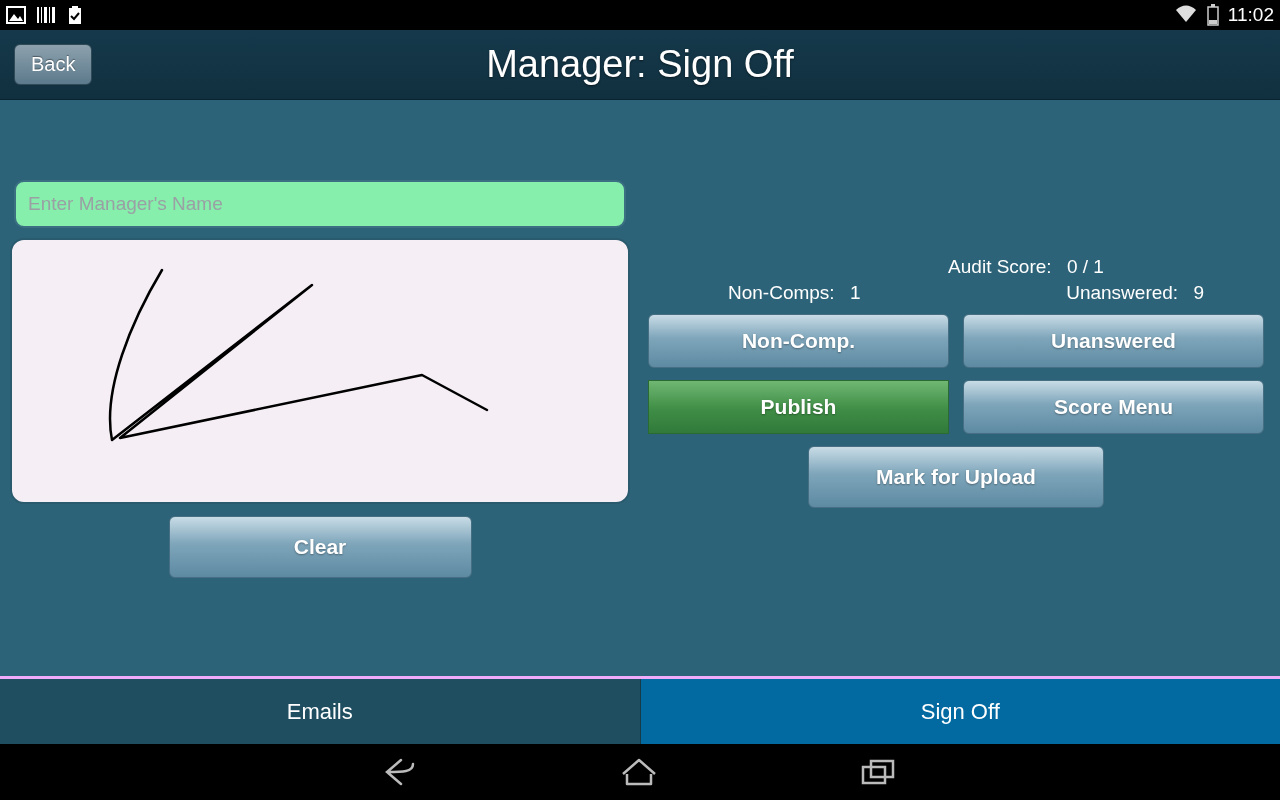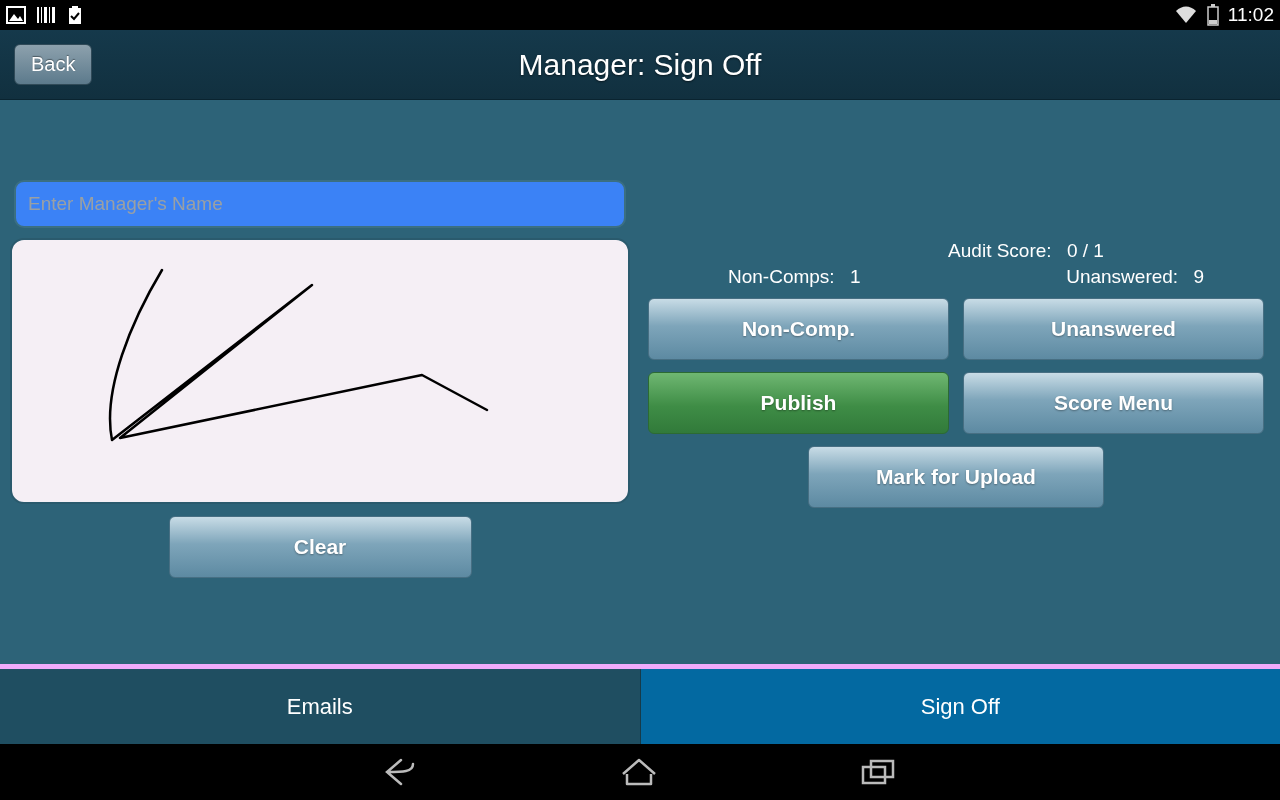--- a/index.html
+++ b/index.html
@@ -11,21 +11,21 @@
     height: 30px;
     background: #000;
     color: #fff;
     display: flex;
     align-items: center;
     padding: 0 6px;
     font-size: 18px;
   }
   .status-bar .left-icons { display: flex; gap: 10px; align-items: center; }
   .status-bar .spacer { flex: 1; }
-  .status-bar .right-icons { display: flex; gap: 8px; align-items: center; }
+  .status-bar .right-icons { display: flex; gap: 8px; align-items: flex-start; }
   .status-bar svg { display: block; }
 
   
   .app-header {
     height: 70px;
     background: linear-gradient(#15394b, #11303f);
     border-bottom: 1px solid #0a2430;
     display: flex;
     align-items: center;
     padding: 0 14px;
@@ -39,21 +39,21 @@
     font-weight: normal;
     font-size: 20px;
     padding: 8px 16px;
     text-shadow: 0 -1px 1px rgba(0,0,0,.4);
   }
   .header-title {
     position: absolute;
     left: 0; right: 0;
     text-align: center;
     color: #fff;
-    font-size: 30px;
+    font-size: 38px;
     text-shadow: 0 1px 2px rgba(0,0,0,.5);
     pointer-events: none;
   }
 
   
   .content {
     flex: 1;
     background: #2d6378;
     display: flex;
     position: relative;
@@ -70,21 +70,21 @@
     padding: 140px 16px 0 8px;
     display: flex;
     flex-direction: column;
   }
 
   .name-input {
     width: 612px;
     height: 48px;
     border-radius: 10px;
     border: 2px solid #3b6f82;
-    background: #3b82f6;
+    background: #86efac;
     padding: 0 12px;
     font-size: 19px;
     color: #333;
   }
   .name-input::placeholder { color: #9aa0a4; }
 
   .sign-pad {
     margin-top: 10px;
     width: 620px;
     height: 266px;
@@ -111,62 +111,63 @@
     font-size: 21px;
     text-shadow: 0 1px 2px rgba(0,0,0,.35);
     display: flex;
     align-items: center;
     justify-content: center;
     cursor: pointer;
   }
   .green-btn {
     background: linear-gradient(#6fb772 0%, #3f8d46 55%, #317a3a 100%);
     border: 1px solid #2c6a33;
-    border-radius: 6px;
+    border-radius: 0;
     color: #fff;
     font-weight: bold;
     font-size: 21px;
     text-shadow: 0 1px 2px rgba(0,0,0,.35);
     display: flex;
     align-items: center;
     justify-content: center;
     cursor: pointer;
   }
 
   
   .stats {
     color: #fff;
     font-size: 19px;
     display: flex;
     flex-direction: column;
     gap: 4px;
     margin-bottom: 10px;
+    margin-top: 16px;
   }
   .stats .row1 { text-align: center; margin-left: 140px; }
   .stats .row2 { display: flex; justify-content: space-between; padding: 0 60px 0 80px; }
   .stats .value { margin-left: 10px; }
 
   .btn-grid {
     display: grid;
     grid-template-columns: 1fr 1fr;
     gap: 12px 14px;
   }
-  .btn-grid .blue-btn, .btn-grid .green-btn { height: 62px; }
+  .btn-grid .blue-btn, .btn-grid .green-btn { height: 54px; }
   .btn-row-full {
     margin-top: 12px;
     display: flex;
     justify-content: center;
   }
   .btn-row-full .blue-btn { width: 296px; height: 62px; }
 
   
   .bottom-tabs {
-    height: 80px;
-    display: flex;
-    border-top: 5px solid #f0abfc;
+    height: 68px;
+    display: flex;
+    border-top: 3px solid #f0abfc;
   }
   .bottom-tabs .tab {
     flex: 1;
     display: flex;
     align-items: center;
     justify-content: center;
     color: #fff;
     font-size: 22px;
     cursor: pointer;
   }

